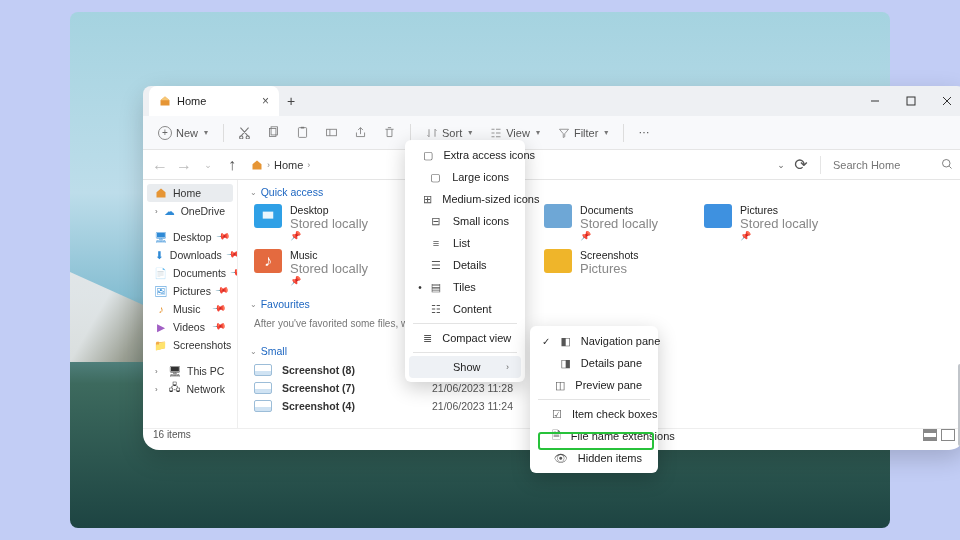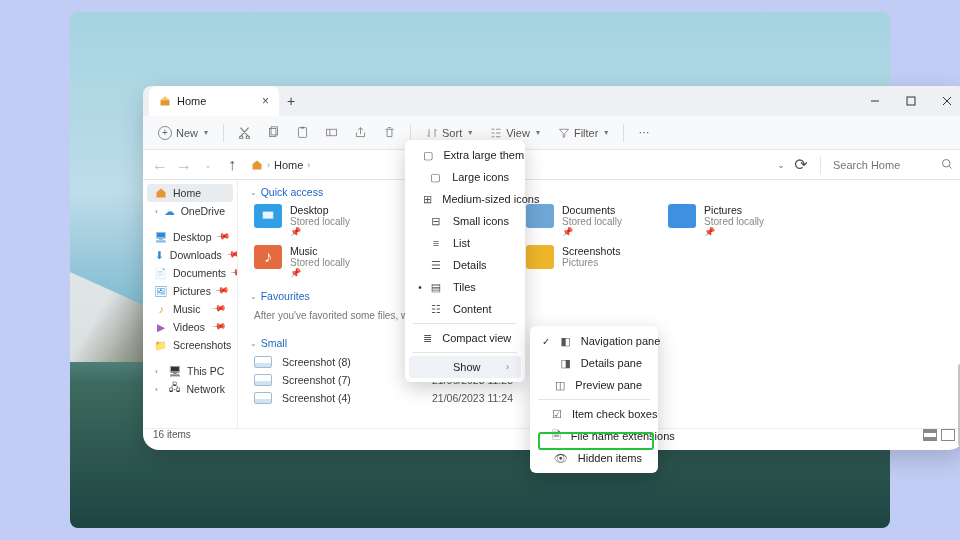--- a/index.html
+++ b/index.html
@@ -57,29 +57,29 @@
   .nav-icon { width:12px; height:12px; display:flex; align-items:center; justify-content:center;}
   .nav-gap { height:8px;}
 
   .main { flex:1; display:flex; flex-direction:column; position:relative; overflow:hidden;}
   .group-hd { display:flex; align-items:center; gap:4px; font-size:10.5px; color:#1d66c1; padding:6px 12px 4px;}
   .group-hd .chev { font-size:8px; color:#888;}
   .qa-row { display:flex; gap:46px; padding:2px 16px 6px; flex-wrap:wrap;}
   .qa-item { display:flex; gap:8px; align-items:flex-start; cursor:pointer;}
   .qa-icon { width:28px; height:24px; border-radius:3px; color:#fff; display:flex; align-items:center; justify-content:center;}
   .qa-text .t1 { font-size:10.5px; color:#222;}
-  .qa-text .t2 { font-size:10px; color:#888;}
+  .qa-text .t2 { font-size:13px; color:#888;}
   .qa-text .t3 { font-size:9px; color:#aaa;}
 
   .fav-empty { font-size:10px; color:#777; padding:4px 16px 10px;}
 
   .recent-list { padding:0 12px;}
   .recent-row { display:flex; align-items:center; padding:3px 4px; font-size:10.5px; color:#333; cursor:pointer;}
   .recent-row .ricon { width:18px; height:12px; border:1px solid #9cbdd8; border-radius:2px; margin-right:10px; background:linear-gradient(#fff 60%,#d0e3f3 60%);}
-  .recent-row .rname { flex:0 0 150px;}
+  .recent-row .rname { flex:0 0 150px;font-weight:bold;}
   .recent-row .rdate { color:#555;}
 
   .status { height:22px; border-top:1px solid #eee; display:flex; align-items:flex-start; padding:0 10px; font-size:10px; color:#555; gap:8px;}
   .status .spacer { flex:1;}
   .view-toggle { display:flex; gap:4px; }
   .vt { width:14px; height:12px; border:1px solid #888; cursor:pointer;}
 
   
   .menu { position:absolute; background:#fff; border-radius:6px; box-shadow:0 6px 20px rgba(0,0,0,.2); padding:4px; font-size:11px; color:#222; z-index:10;}
   .menu-item { display:flex; align-items:center; gap:10px; padding:4px 12px 4px 8px; border-radius:4px; cursor:pointer; white-space:nowrap;}
@@ -384,21 +384,21 @@
       <div class="vt" style="background:linear-gradient(#888 33%,transparent 33%,transparent 66%,#888 66%);"></div>
       <div class="vt"></div>
     </div>
   </div>
 </div>
 
 <div class="menu menu-view">
   <div class="menu-item">
       <span class="dot"></span>
       <span class="mi">▢</span>
-      <span>Extra large them</span>
+      <span>Extra access icons</span>
     </div>
   <div class="menu-item">
       <span class="dot"></span>
       <span class="mi">▢</span>
       <span>Large icons</span>
     </div>
   <div class="menu-item">
       <span class="dot"></span>
       <span class="mi">⊞</span>
       <span>Medium-sized icons</span>

